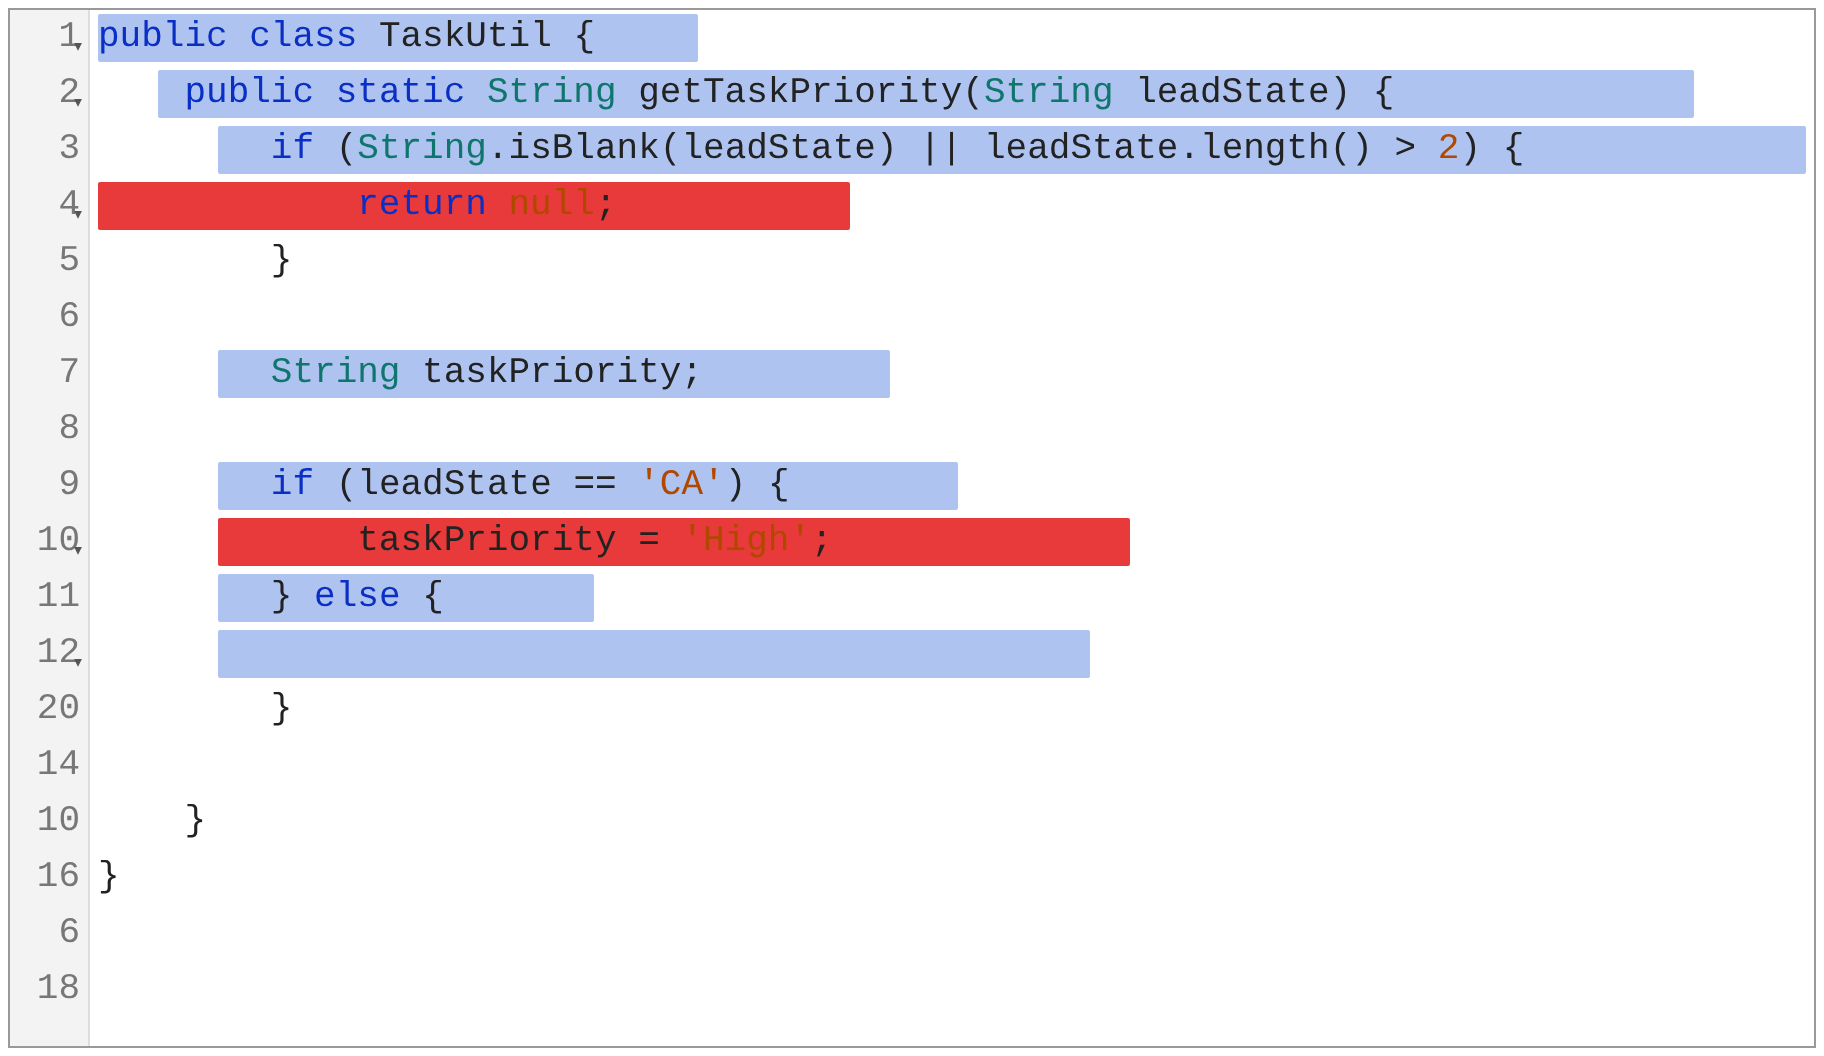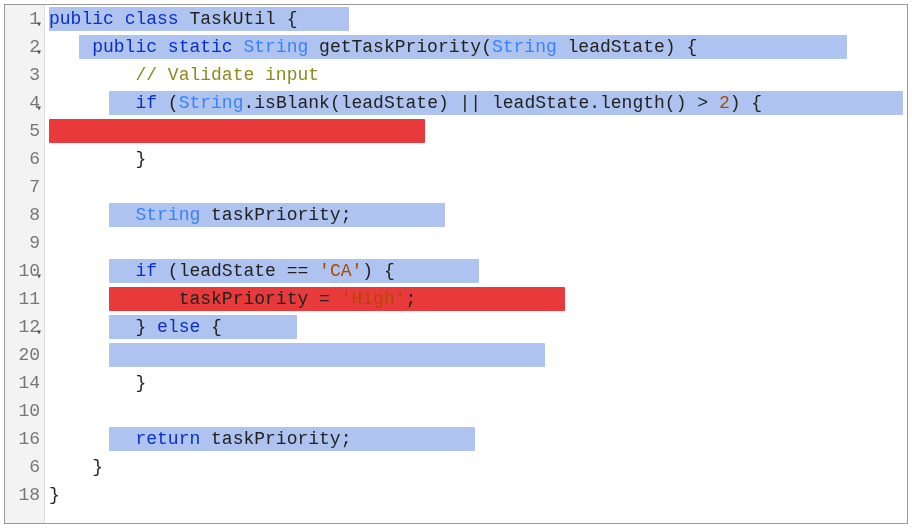--- a/index.html
+++ b/index.html
@@ -47,21 +47,21 @@
     position: absolute;
     top: 2px;
     height: 24px;
     z-index: 0;
     border-radius: 1px;
   }
   .blue { background: #aec3ef; }
   .red  { background: #e83a3a; }
   .txt { position: relative; z-index: 1; margin-top: 16px; }
   .kw   { color: #0a2fc4; }   
-  .type { color: #3b82f6; }   
+  .type { color: #0f766e; }   
   .str  { color: #b04800; }   
   .cmt  { color: #8a8a20; }
   .ident{ color: #222; }
   .punct{ color: #222; }
 </style>
 </head>
 <body>
 
 <div class="editor">
   <div class="gutter" id="gutter">
@@ -83,25 +83,24 @@
       <div class="gutter-row">16</div>
       <div class="gutter-row">6</div>
       <div class="gutter-row">18</div>
     </div>
   <div class="code">
 
     <div class="line"><span class="hl blue" style="left:0;width:300px"></span><span class="txt"><span class="kw">public</span> <span class="kw">class</span> <span class="ident">TaskUtil</span> <span class="punct">{</span></span></div>
 
     <div class="line"><span class="hl blue" style="left:30px;width:768px"></span><span class="txt">    <span class="kw">public</span> <span class="kw">static</span> <span class="type">String</span> <span class="ident">getTaskPriority</span><span class="punct">(</span><span class="type">String</span> <span class="ident">leadState</span><span class="punct">)</span> <span class="punct">{</span></span></div>
 
-    <div class="line"><span class="txt">        <span class="cmt">// Validate input</span></span></div>
 
     <div class="line"><span class="hl blue" style="left:60px;width:794px"></span><span class="txt">        <span class="kw">if</span> <span class="punct">(</span><span class="type">String</span><span class="punct">.</span><span class="ident">isBlank</span><span class="punct">(</span><span class="ident">leadState</span><span class="punct">)</span> <span class="punct">||</span> <span class="ident">leadState</span><span class="punct">.</span><span class="ident">length</span><span class="punct">()</span> <span class="punct">&gt;</span> <span class="str">2</span><span class="punct">)</span> <span class="punct">{</span></span></div>
 
-    <div class="line"><span class="hl red" style="left:0;width:376px"></span></div>
+    <div class="line"><span class="hl red" style="left:0;width:376px"></span><span class="txt">            <span class="kw">return</span> <span class="str">null</span><span class="punct">;</span></span></div>
 
     <div class="line"><span class="txt">        <span class="punct">}</span></span></div>
 
     <div class="line"></div>
 
     <div class="line"><span class="hl blue" style="left:60px;width:336px"></span><span class="txt">        <span class="type">String</span> <span class="ident">taskPriority</span><span class="punct">;</span></span></div>
 
     <div class="line"></div>
 
     <div class="line"><span class="hl blue" style="left:60px;width:370px"></span><span class="txt">        <span class="kw">if</span> <span class="punct">(</span><span class="ident">leadState</span> <span class="punct">==</span> <span class="str">'CA'</span><span class="punct">)</span> <span class="punct">{</span></span></div>
@@ -109,20 +108,19 @@
     <div class="line"><span class="hl red" style="left:60px;width:456px"></span><span class="txt">            <span class="ident">taskPriority</span> <span class="punct">=</span> <span class="str">'High'</span><span class="punct">;</span></span></div>
 
     <div class="line"><span class="hl blue" style="left:60px;width:188px"></span><span class="txt">        <span class="punct">}</span> <span class="kw">else</span> <span class="punct">{</span></span></div>
 
     <div class="line"><span class="hl blue" style="left:60px;width:436px"></span></div>
 
     <div class="line"><span class="txt">        <span class="punct">}</span></span></div>
 
     <div class="line"></div>
 
-    <div class="line"><span class="hl blue" style="left:60px;width:366px"></span><span class="txt">        <span class="kw">return</span> <span class="ident">taskPriority</span><span class="punct">;</span></span></div>
 
     <div class="line"><span class="txt">    <span class="punct">}</span></span></div>
 
     <div class="line"><span class="txt"><span class="punct">}</span></span></div>
 
   </div>
 </div>
 
 </body></html>

